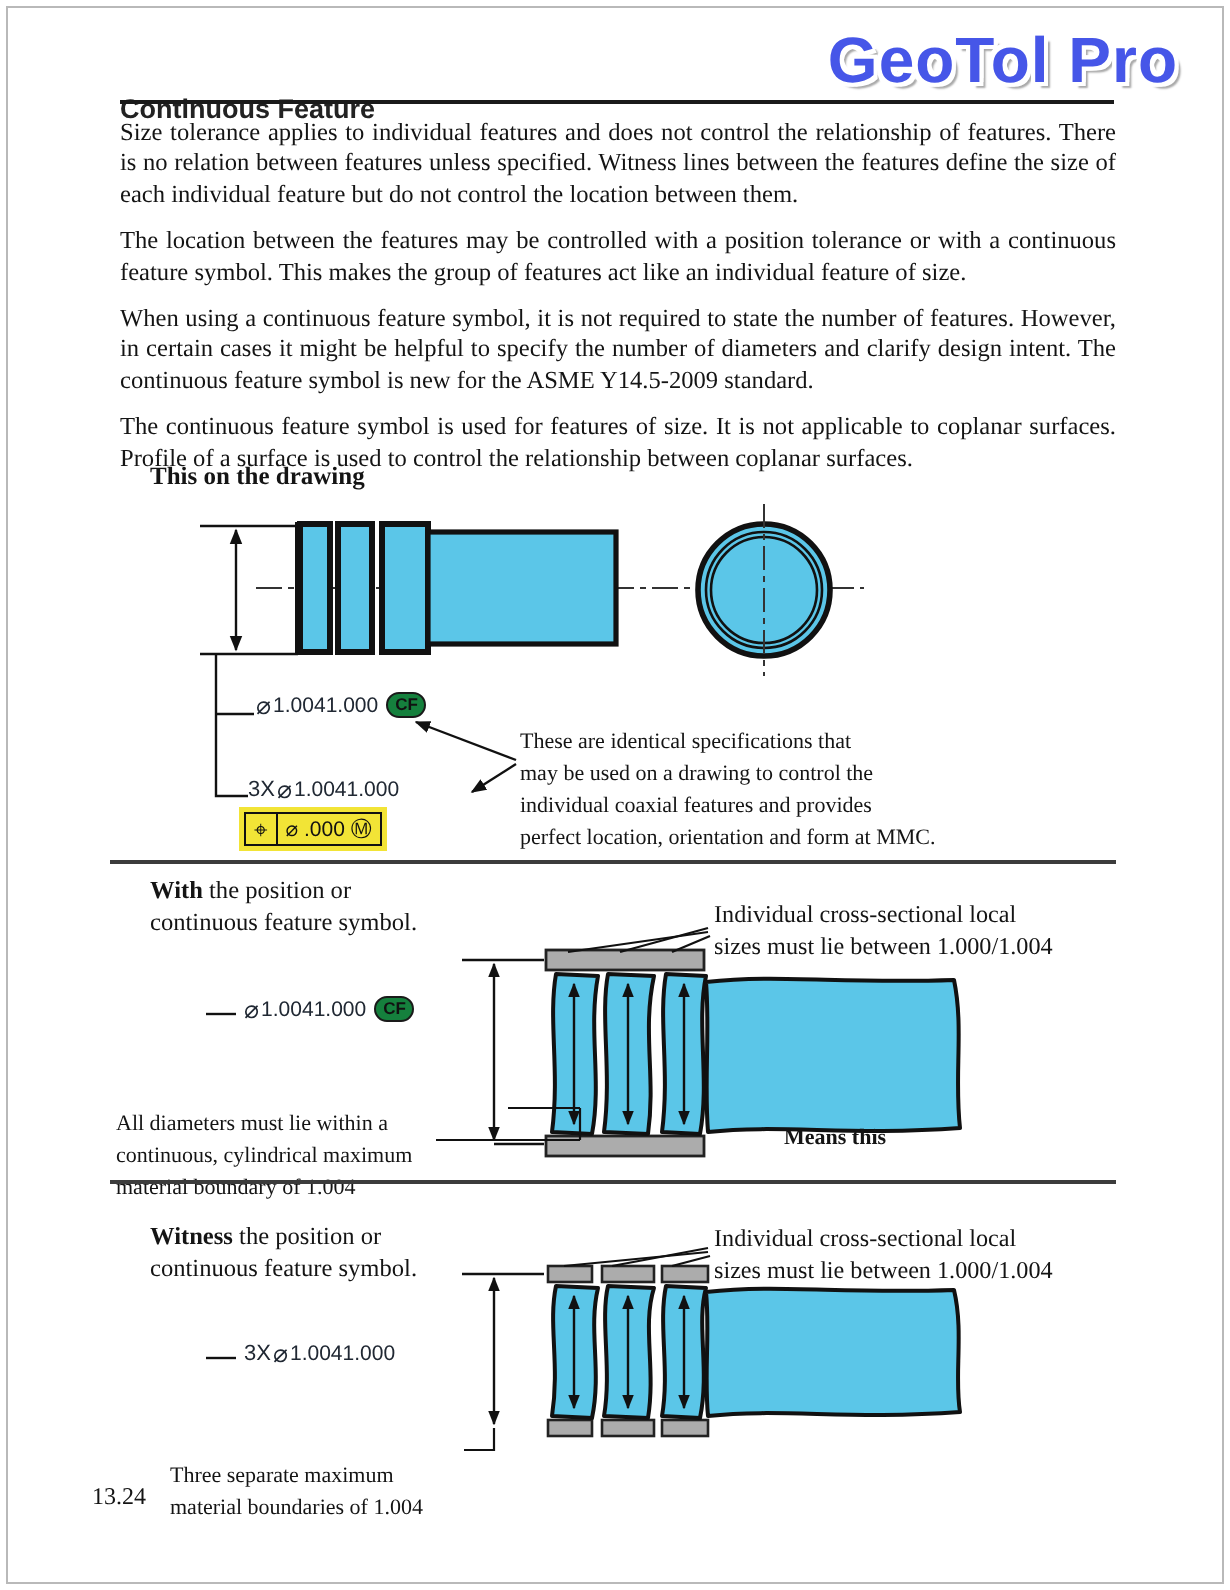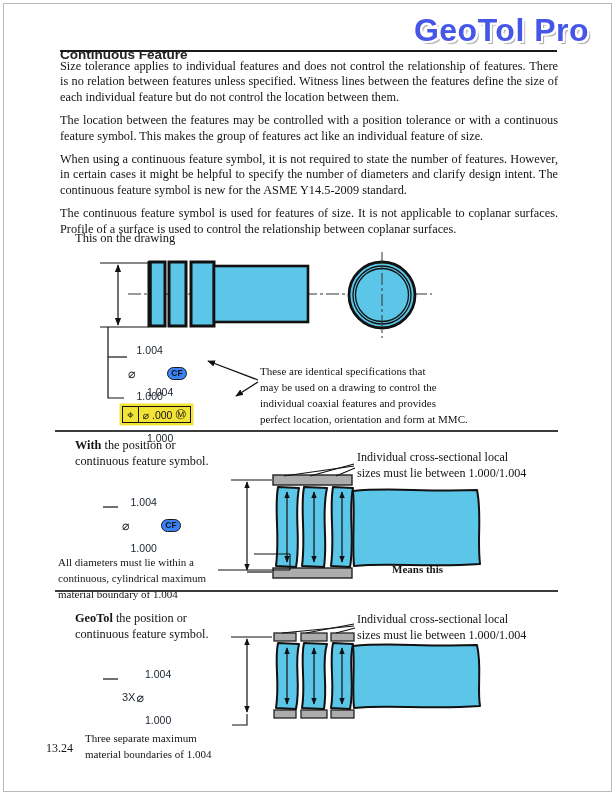--- a/index.html
+++ b/index.html
@@ -12,34 +12,34 @@
   .doc-title{left:60px;top:27px;font-family:"Liberation Sans",sans-serif;font-weight:bold;
              font-size:13.5px;color:#222;margin-top:20px;}
   .logo{right:26px;top:12px;font-family:"Liberation Sans",sans-serif;font-weight:bold;
         font-size:32px;color:#4656e8;letter-spacing:.5px;
         text-shadow:-2px -2px 0 #fff,2px -2px 0 #fff,-2px 2px 0 #fff,2px 2px 0 #fff,
                     0 -2px 0 #fff,0 2px 0 #fff,-2px 0 0 #fff,2px 0 0 #fff,3px 3px 1px #a8a8a8;}
   .head-rule{left:60px;top:50px;width:497px;height:2.4px;background:#1a1a1a;}
 
   .text-flow{left:60px;top:59px;width:498px;font-size:12.3px;line-height:15.4px;text-align:justify;}
   .text-flow p{margin:0 0 8px 0;}
-  .drawing-heading{left:75px;top:231px;font-weight:normal;font-size:12.5px;}
+  .drawing-heading{left:75px;top:231px;font-weight:bold;font-size:12.5px;}
 
   .note{font-size:11px;line-height:16px;margin-top:24px;}
   .cross-note{font-size:12.1px;line-height:15.5px;}
   .sec-label{font-size:12.3px;line-height:16px;}
   .means-this{font-weight:bold;font-size:11px;}
   .page-number{left:46px;top:741px;font-size:12px;}
 
   .dim-callout{display:flex;align-items:center;font-family:"Liberation Sans",sans-serif;
                font-size:11px;color:#202833;}
   .dim-callout .dia{font-size:12.5px;margin-right:1px;}
   .dim-callout .cnt{margin-right:1px;}
-  .stack{display:flex;flex-direction:column;line-height:10px;font-size:10.5px;gap:36px;}
-  .cf-badge{background:#3b82f6;border:1.4px solid #1a1a1a;border-radius:8px;font-size:8.5px;
+  .stack{display:flex;flex-direction:row;line-height:10px;font-size:10.5px;}
+  .cf-badge{background:#15803d;border:1.4px solid #1a1a1a;border-radius:8px;font-size:8.5px;
             font-weight:bold;color:#111;padding:0 3.5px;margin-left:4px;height:11px;line-height:11px;
             font-family:"Liberation Sans",sans-serif;}
   .fcf{display:flex;align-items:stretch;background:#f2e436;border:1.6px solid #111;
        box-shadow:0 0 0 2.5px #f2e436;height:15px;font-family:"Liberation Sans",sans-serif;
        font-size:10.5px;color:#111;}
   .fcf .cell{display:flex;align-items:center;padding:0 4px;}
   .fcf .cell + .cell{border-left:1.4px solid #111;}
   .fcf .pos{font-size:12px;}
   .divider{left:55px;width:503px;height:1.6px;background:#3c3c3c;}
 </style>
@@ -185,21 +185,21 @@
   <div class="abs cross-note" style="left:357px;top:450px">
     <div>Individual cross-sectional local</div>
     <div>sizes must lie between 1.000/1.004</div>
   </div>
 
   <div class="abs means-this" style="left:392px;top:563px">Means this</div>
 
   <div class="abs divider" style="top:590px"></div>
 
   <div class="abs sec-label" style="left:75px;top:610px">
-    <div><b>GeoTol</b><span> the position or</span></div>
+    <div><b>Witness</b><span> the position or</span></div>
     <div>continuous feature symbol.</div>
   </div>
 
   <svg style="left:55px;top:600px" width="505" height="152" viewBox="0 0 505 152">
     <defs>
       <marker id="ah3" viewBox="0 0 10 10" refX="9" refY="5" markerWidth="6" markerHeight="6" orient="auto-start-reverse">
         <path d="M0,1 L10,5 L0,9 z" fill="#111"></path>
       </marker>
     </defs>
 

